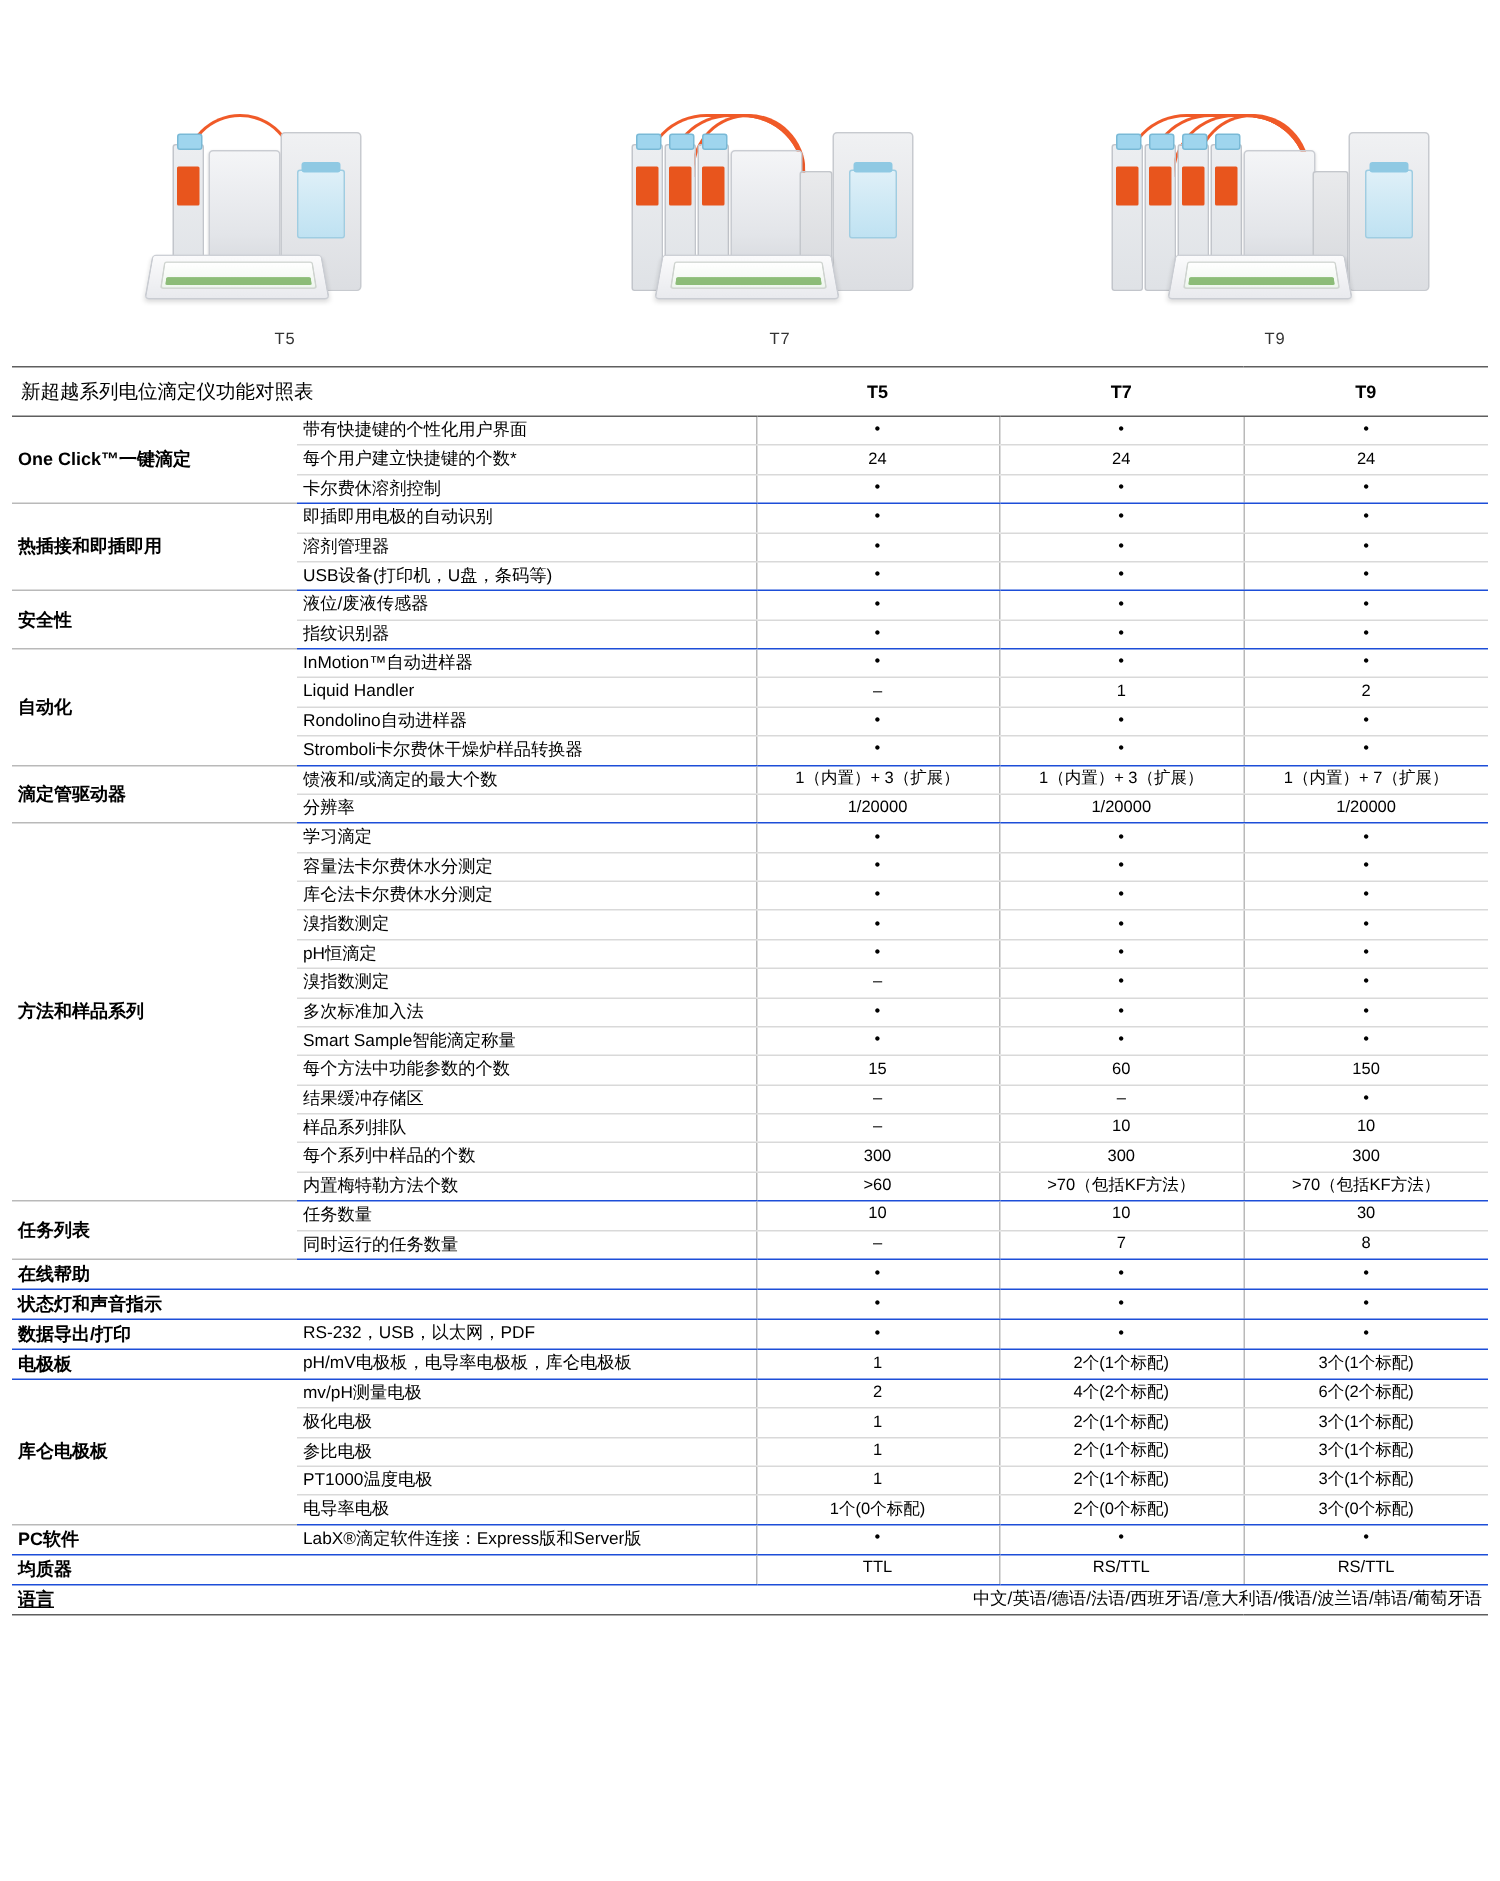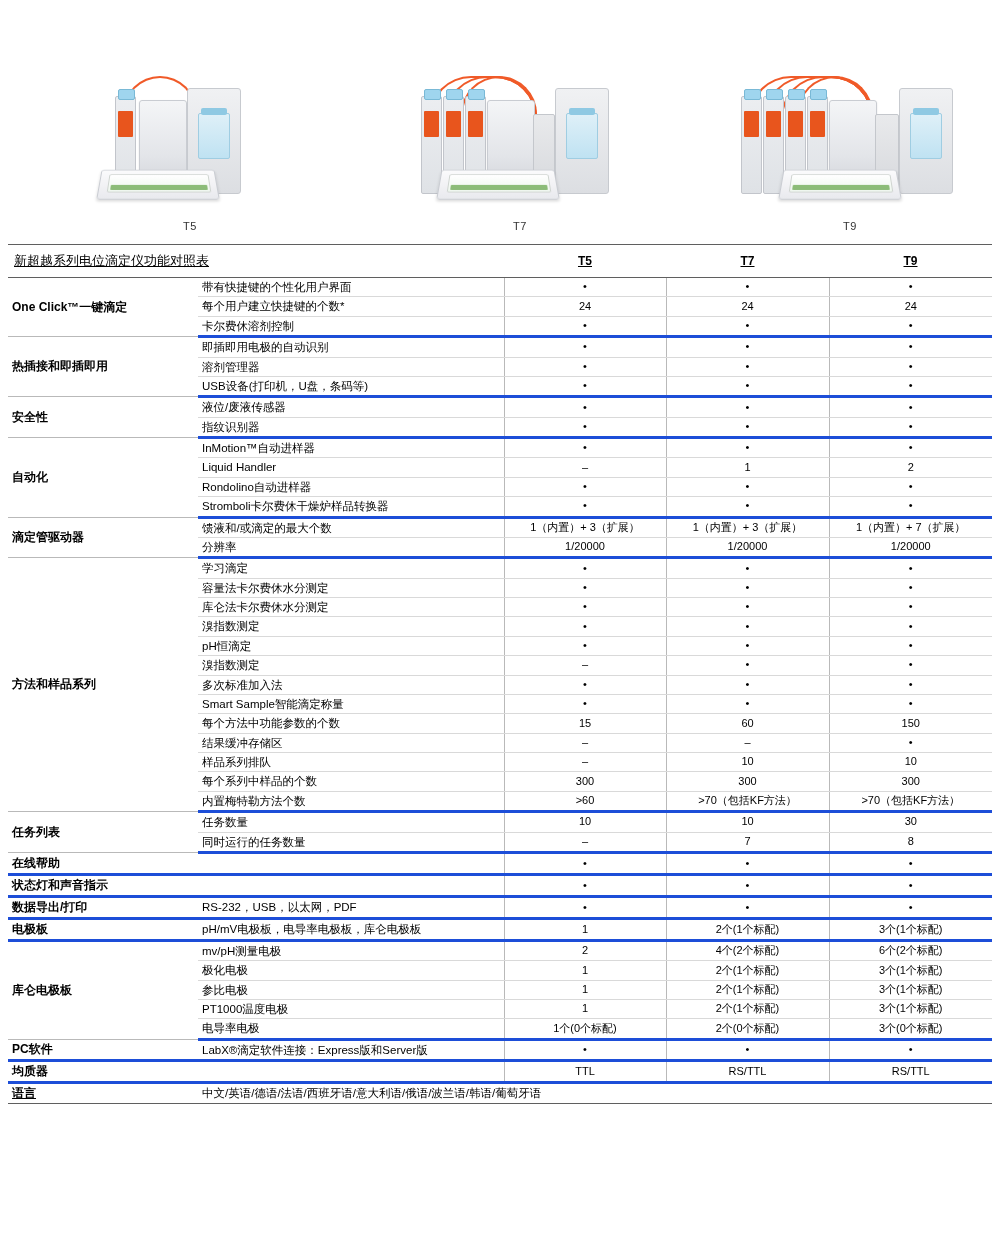--- a/index.html
+++ b/index.html
@@ -122,21 +122,20 @@
     padding:2px 4px;
     vertical-align:middle;
     line-height:1.25;
   }
   .hdr td,.hdr th{
     border-top:1.6px solid #5f5f5f;
     border-bottom:1.6px solid #5f5f5f;
     height:28px;
     font-weight:bold;
     font-size:12px;
-    text-decoration:underline;
   }
   .hdr .title{
     font-weight:normal;
     font-size:13px;
     text-align:left;
     padding-left:6px;
   }
   .hdr .tcol{text-align:center;}
   td.grp{
     font-weight:bold;
@@ -151,21 +150,21 @@
     padding-left:8px;
     border-bottom:1px solid #d9d9d9;
   }
   td.val{
     text-align:center;
     border-bottom:1px solid #d9d9d9;
     border-left:1px solid #b9b9b9;
     font-size:11px;
     white-space:nowrap;
   }
-  tr.rowend td{border-bottom:3px solid #1d4ed8;}
+  tr.rowend td{border-bottom:1px solid #1d4ed8;}
   .dot{font-size:13px;line-height:1;}
   .dash{font-size:11px;}
   .note{
     margin:8px 10px 0 10px;
     font-size:11px;
     color:#111;
   }
   .langrow td{
     border-bottom:1.6px solid #5f5f5f;
     border-top:1px solid #b9b9b9;
@@ -539,18 +538,18 @@
       <tr class="rowend">
         <td class="grp">均质器</td>
         <td class="feat"></td>
         <td class="val">TTL</td>
         <td class="val">RS/TTL</td>
         <td class="val">RS/TTL</td>
       </tr>
 
       <tr class="langrow">
         <td class="grp" style="border-top:none;border-bottom:1.6px solid #5f5f5f;text-decoration:underline;">语言</td>
-        <td class="feat" colspan="4" style="border-bottom:1.6px solid #5f5f5f;">中文/英语/德语/法语/西班牙语/意大利语/俄语/波兰语/韩语/葡萄牙语</td>
+        <td class="feat" colspan="4" style="border-bottom:1.6px solid #5f5f5f;text-align:right;">中文/英语/德语/法语/西班牙语/意大利语/俄语/波兰语/韩语/葡萄牙语</td>
       </tr>
     </tbody>
   </table>
 
 </div>
 
 </body></html>

